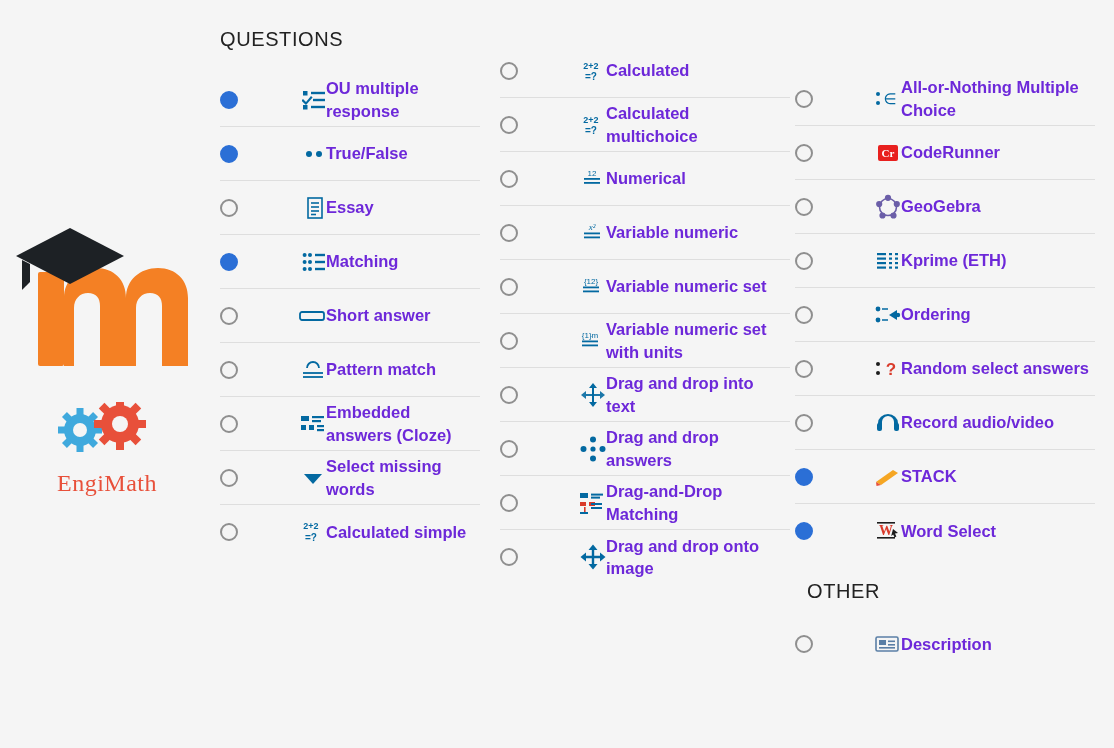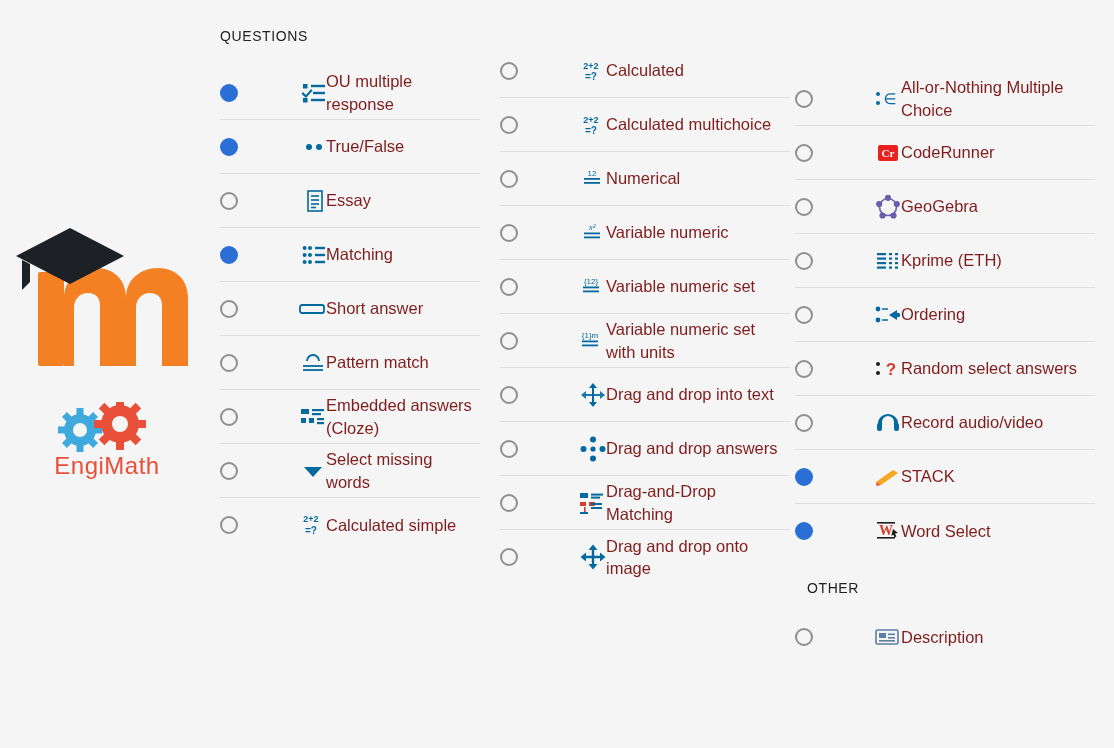--- a/index.html
+++ b/index.html
@@ -31,30 +31,31 @@
     position: absolute;
     left: 32px; top: 402px;
     width: 150px; height: 80px;
     text-align: center;
   }
   .engimath-gears { height: 48px; position: relative; }
   .engimath-text {
     font-size: 24px;
     color: #e8503a;
     letter-spacing: 0.5px;
-    margin-top: 2px;
+    margin-top: 20px;
+    font-family: Liberation Serif, serif;
   }
 
   
   .col {
     position: absolute;
     top: 0;
   }
   .col-heading {
-    font-size: 14px;
+    font-size: 20px;
     color: #222;
     letter-spacing: 0.6px;
     font-weight: 400;
   }
 
   .qlist { list-style: none; margin: 0; padding: 0; }
 
   .qrow {
     display: flex;
     align-items: center;
@@ -86,23 +87,24 @@
   .icon-cell {
     width: 54px;
     flex: 0 0 54px;
     display: flex;
     align-items: center;
     justify-content: flex-end;
     color: #0369a1;
   }
   .label {
     font-size: 16.5px;
-    color: #7f1d1d;
+    color: #6d28d9;
     line-height: 1.35;
     padding-right: 6px;
+    font-weight: bold;
   }
 
   svg.ic { display: block; }
 
   
   #col-questions { left: 220px; width: 260px; }
   #col-mid       { left: 500px; width: 290px; }
   #col-right     { left: 795px; width: 300px; }
 
   .other-heading { margin-top: 22px; margin-left: 12px; }

